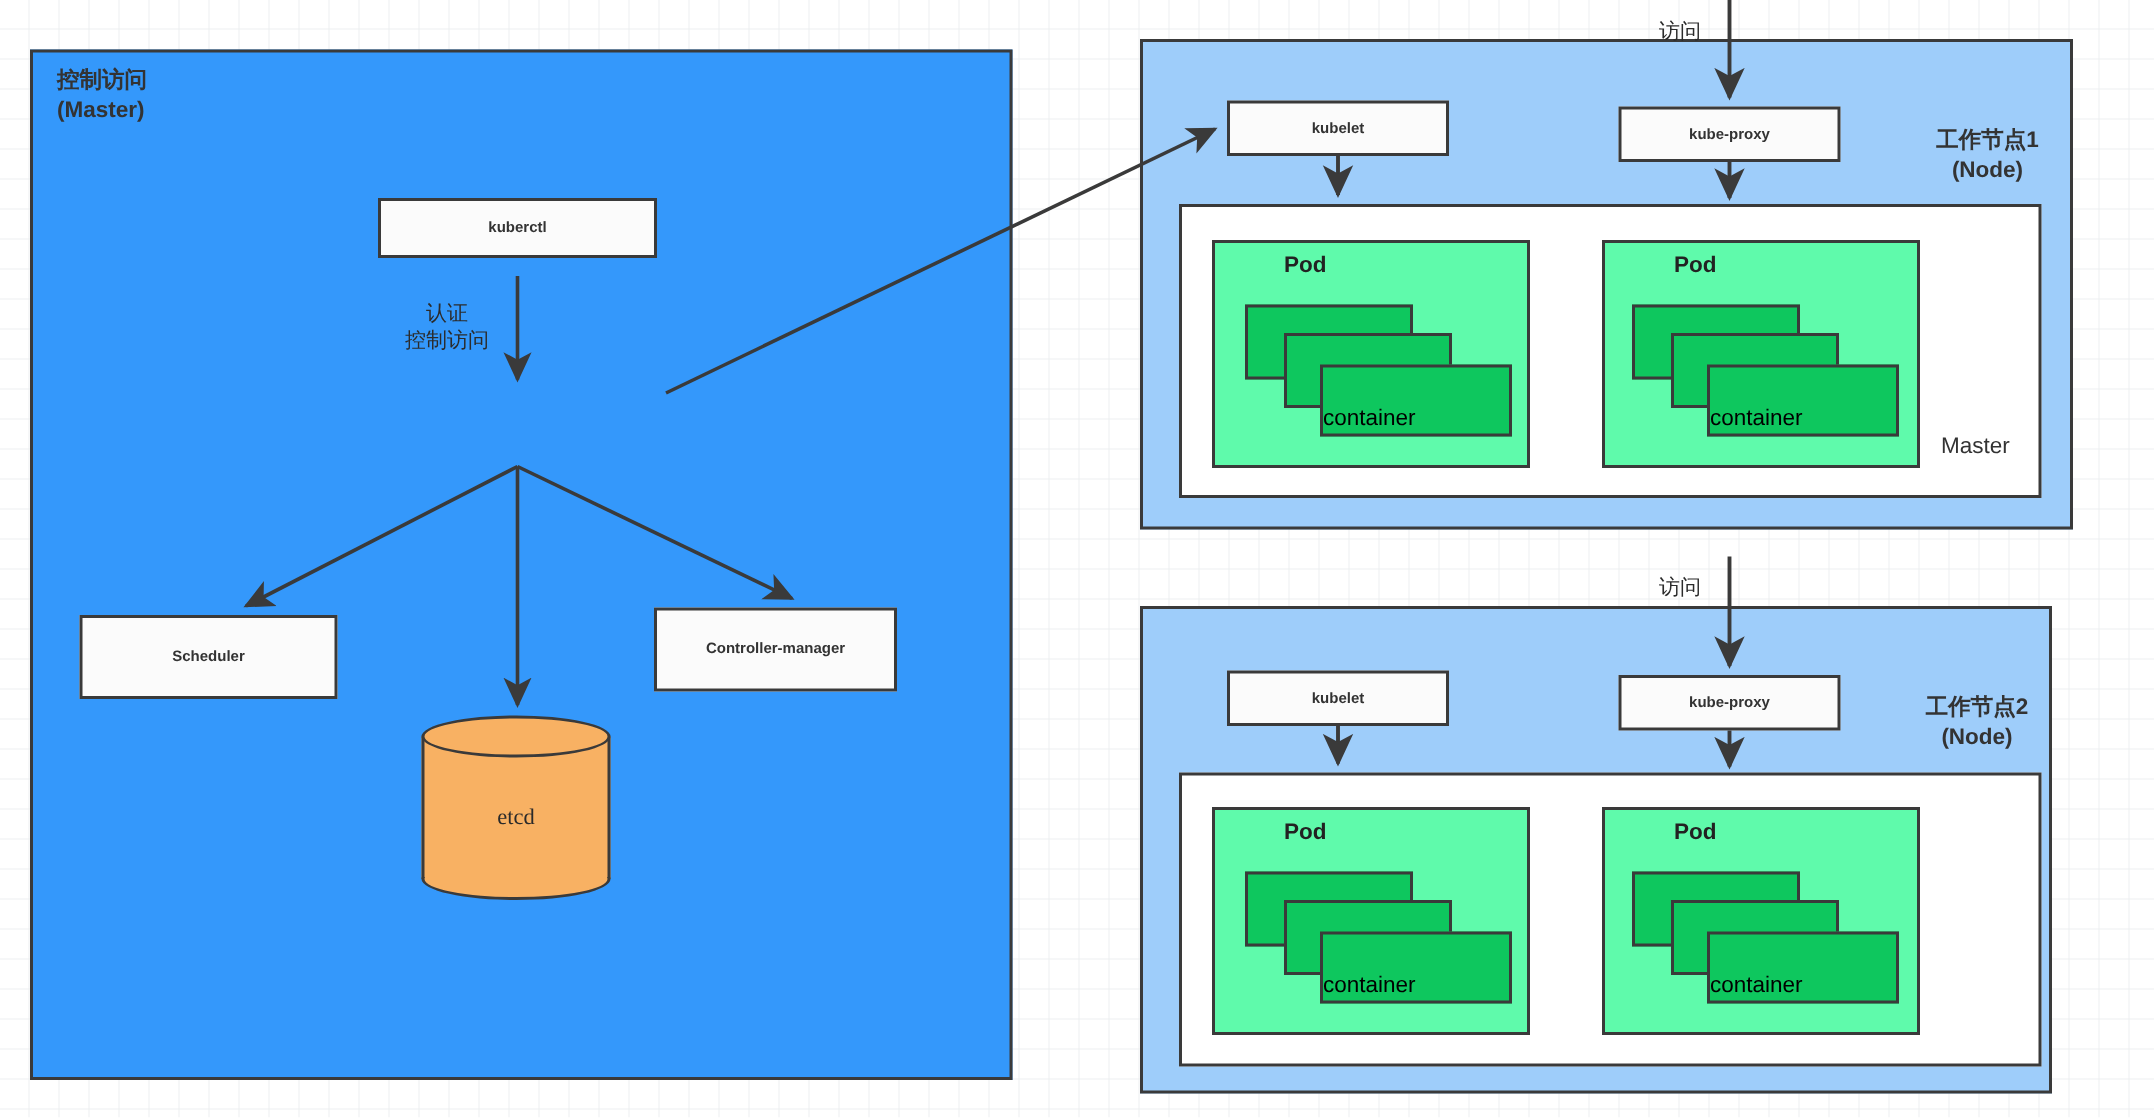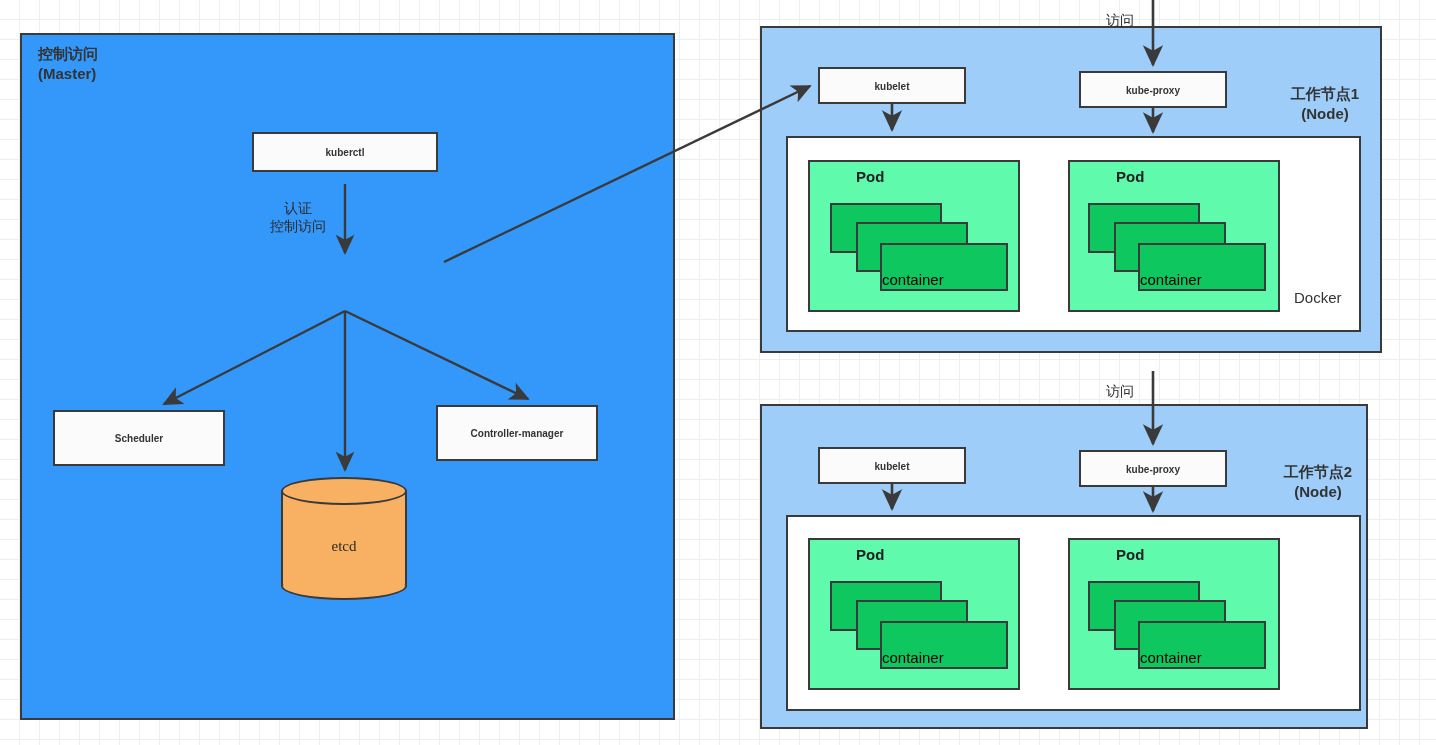--- a/index.html
+++ b/index.html
@@ -215,21 +215,21 @@
 
   <div class="box white-node" style="left:818px; top:67px; width:148px; height:37px;">
     <div class="box-label">kubelet</div>
   </div>
 
   <div class="box white-node" style="left:1079px; top:71px; width:148px; height:37px;">
     <div class="box-label">kube-proxy</div>
   </div>
 
   <div class="box docker-box" style="left:786px; top:136px; width:575px; height:196px;"></div>
-  <div class="docker-label" style="left:1294px; top:289px;">Docker</div>
+  <div class="docker-label" style="left:1294px; top:289px;">Master</div>
 
   <div class="box pod-box" style="left:808px; top:160px; width:212px; height:152px;">
     <div class="pod-label">Pod</div>
   </div>
   <div class="box container-box" style="left:830px; top:203px; width:112px; height:50px;"></div>
   <div class="box container-box" style="left:856px; top:222px; width:112px; height:50px;"></div>
   <div class="box container-box" style="left:880px; top:243px; width:128px; height:48px;">
     <div class="container-label">container</div>
   </div>
 

